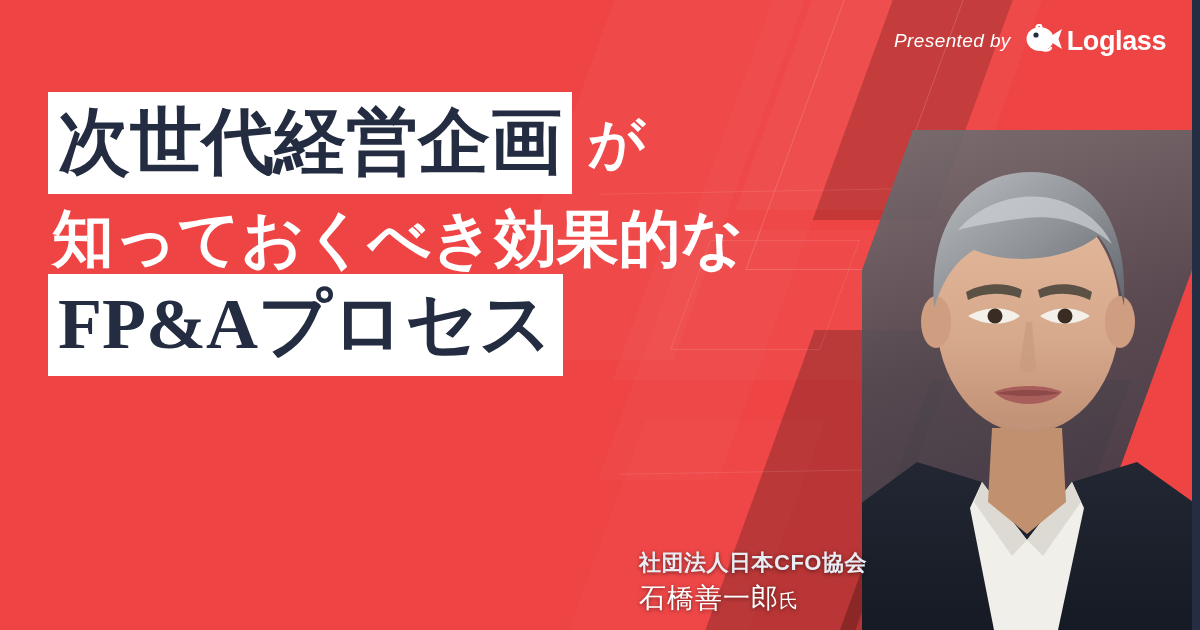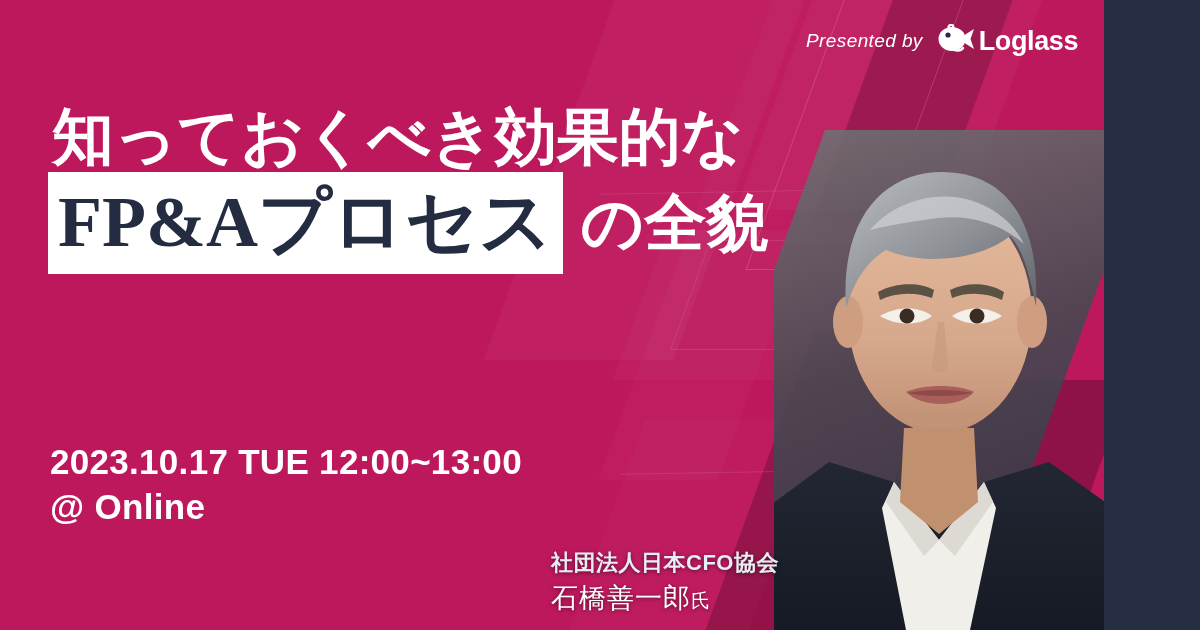--- a/index.html
+++ b/index.html
@@ -6,22 +6,22 @@
 
   html, body {
     width:1200px; height:630px;
     background:#242d42;
     overflow:hidden;
     font-family:"Liberation Sans", sans-serif;
   }
 
   .banner {
     position:relative;
-    width:1104px; height:630px;
-    background:#be185d;
+    width:1192px; height:630px;
+    background:#ef4444;
     overflow:hidden;
   }
 
   
   .bg-layer { position:absolute; inset:0; overflow:hidden; }
 
   .shape {
     position:absolute;
     transform:skewX(-20deg);
   }
@@ -275,33 +275,32 @@
           <circle cx="11" cy="11" r="2.6" fill="#242d42"></circle>
           <path d="M11.5 3 C13 -0.5 17 0.5 16 3.5" stroke="#ffffff" stroke-width="2.4" fill="none" stroke-linecap="round"></path>
           <path d="M14 24 C18 28 24 27 26 24" stroke="#ffffff" stroke-width="2.4" fill="none" stroke-linecap="round"></path>
         </svg>
       </span>
       <span class="brand-name">Loglass</span>
     </span>
   </div>
 
   <div class="headline">
+    <div class="line line-1">
+      <span class="hl-box">次世代経営企画</span>
+      <span class="hl-plain">が</span>
+    </div>
     <div class="line line-2">
       <span class="hl-white-text">知っておくべき効果的な</span>
     </div>
     <div class="line line-3">
       <span class="hl-box">FP&amp;Aプロセス</span>
-      <span class="hl-plain-lg">の全貌</span>
-    </div>
-  </div>
-
-  <div class="details">
-    <div class="detail-line">2023.10.17 TUE 12:00~13:00</div>
-    <div class="detail-line">@ Online</div>
-  </div>
+    </div>
+  </div>
+
 
   <div class="speaker">
     <div class="speaker-org">社団法人日本CFO協会</div>
     <div class="speaker-name">
       <span>石橋善一郎</span><span class="speaker-honorific">氏</span>
     </div>
   </div>
 
 </div>
 

